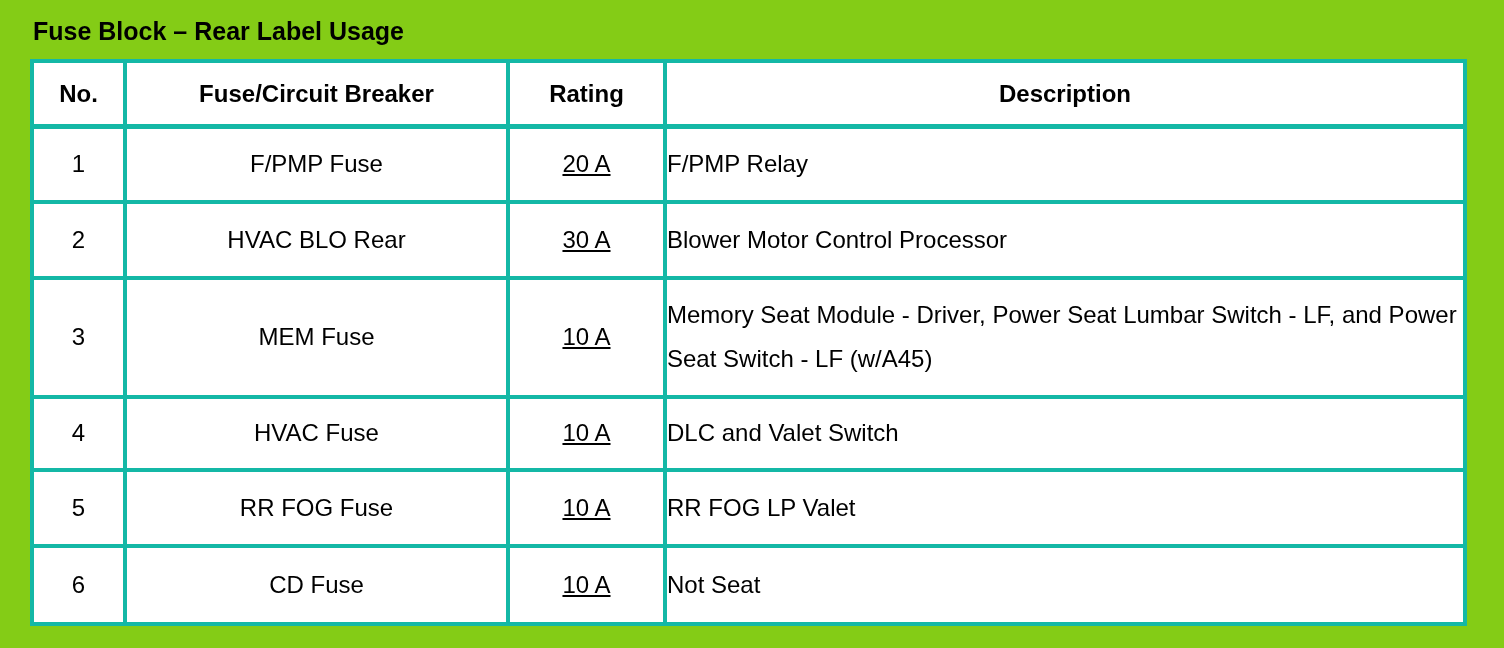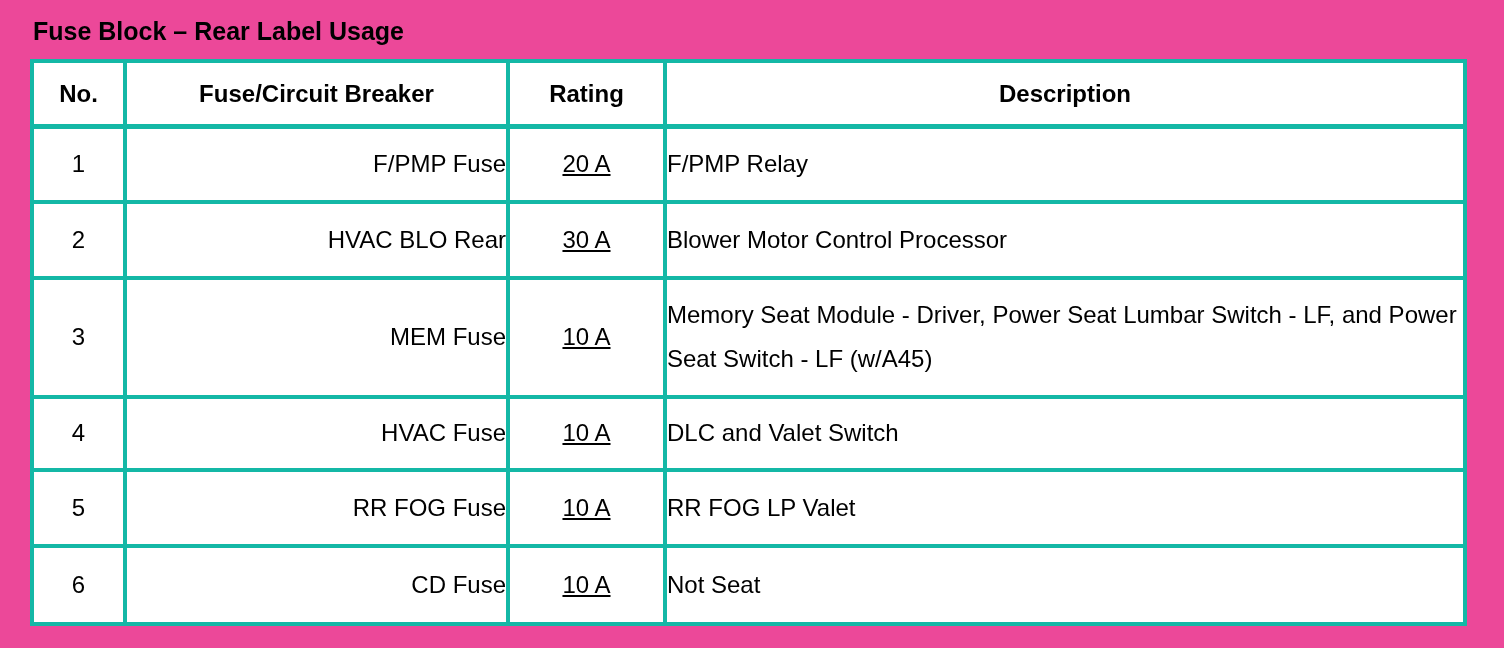--- a/index.html
+++ b/index.html
@@ -6,21 +6,21 @@
     margin: 0;
     padding: 0;
     background: #ffffff;
     font-family: "Liberation Sans", sans-serif;
     color: #000000;
   }
   .page {
     position: relative;
     width: 1504px;
     height: 648px;
-    background: #ec4899;
+    background: #84cc16;
     box-sizing: border-box;
     padding: 18px 0 0 30px;
     overflow: hidden;
   }
   .doc-title {
     font-size: 25px;
     font-weight: bold;
     line-height: 26px;
     margin: 0 0 15px 3px;
     white-space: nowrap;
@@ -55,21 +55,21 @@
     padding: 0;
     overflow: hidden;
   }
   col.c-no     { width: 93px;  }
   col.c-fuse   { width: 383px; }
   col.c-rating { width: 157px; }
   col.c-desc   { width: 800px; }
 
   td.cell-no     { text-align: center; }
   td.cell-rating { text-align: center; text-decoration: underline; }
-  td.cell-fuse   { text-align: right; padding-left: 18px; }
+  td.cell-fuse   { text-align: center; padding-left: 18px; }
   td.cell-desc   { text-align: left; padding-left: 18px; padding-right: 122px; line-height: 44px; margin-left: 40px; }
 
   tbody tr.row-1 { height: 75px;  }
   tbody tr.row-2 { height: 76px;  }
   tbody tr.row-3 { height: 119px; }
   tbody tr.row-4 { height: 73px;  }
   tbody tr.row-5 { height: 76px;  }
   tbody tr.row-6 { height: 78px;  }
 </style>
 </head>

